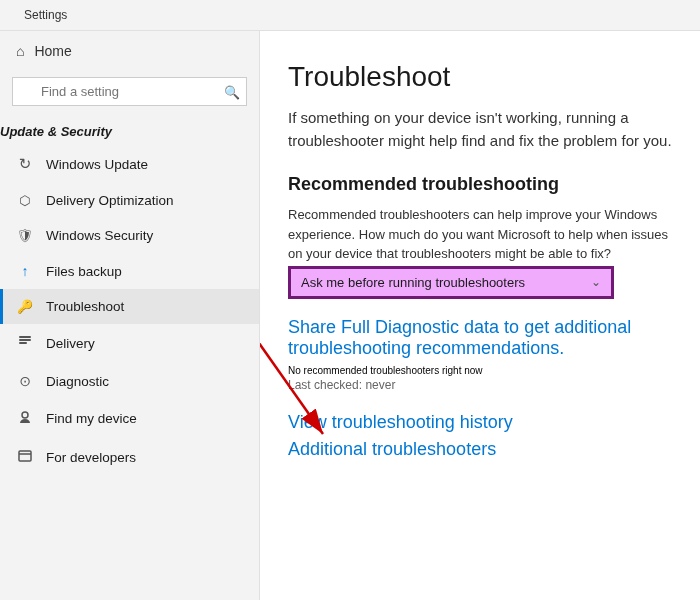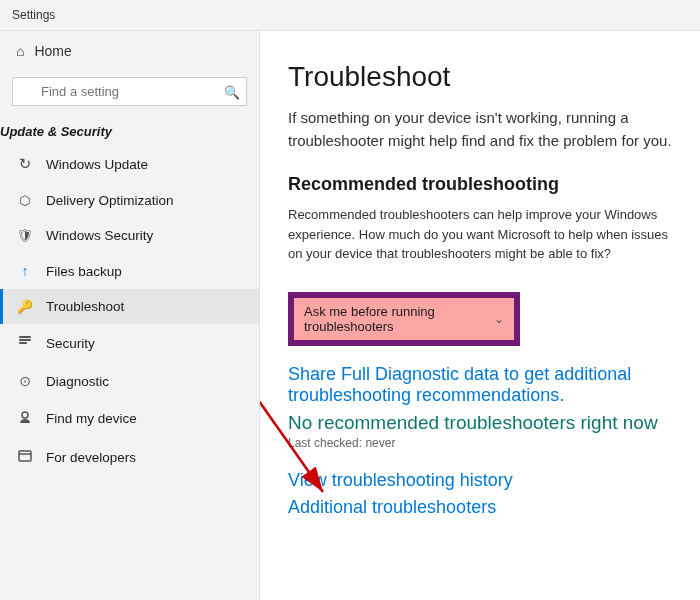--- a/index.html
+++ b/index.html
@@ -7,21 +7,21 @@
       font-family: 'Segoe UI', Arial, sans-serif;
       background: #f3f3f3;
       width: 700px;
       height: 600px;
       overflow: hidden;
       display: flex;
       flex-direction: column;
     }
     .titlebar {
       background: #f3f3f3;
-      padding: 8px 12px;
+      padding: 8px 24px;
       font-size: 12px;
       color: #333;
       border-bottom: 1px solid #e0e0e0;
       flex-shrink: 0;
     }
     .content {
       display: flex;
       flex: 1;
       overflow: hidden;
     }
@@ -116,47 +116,47 @@
     .section-title {
       font-size: 18px;
       font-weight: 700;
       color: #1a1a1a;
       margin-bottom: 10px;
     }
     .section-desc {
       font-size: 13px;
       color: #333;
       line-height: 1.5;
-      margin-bottom: 28px;
+      margin-bottom: 2px;
     }
     .dropdown-select {
       display: flex;
       align-items: center;
-      border: 6px solid #701a75;
-      background: #fca5a5;
+      border: 3px solid #701a75;
+      background: #f0abfc;
       padding: 6px 10px;
       font-size: 13px;
       color: #1a1a1a;
-      width: 232px;
+      width: 326px;
       justify-content: space-between;
       cursor: pointer;
       margin-bottom: 18px;
     }
     .dropdown-select .chevron { font-size: 12px; color: #555; }
     .link-text {
       color: #0078d4;
       font-size: 18px;
       cursor: pointer;
       text-decoration: none;
       display: block;
       margin-bottom: 6px;
     }
     .no-troubleshooters {
-      font-size: 19px;
-      color: #0f766e;
+      font-size: 10px;
+      color: #000000;
       margin-bottom: 2px;
     }
     .last-checked {
       font-size: 12px;
       color: #666;
       margin-bottom: 20px;
     }
     
     .red-arrow-svg {
       position: absolute;
@@ -211,21 +211,21 @@
     </div>
 
     <div class="sidebar-item">
       <span class="icon" style="font-size:13px;">
         <svg width="16" height="16" viewBox="0 0 16 16" fill="#555">
             <rect x="2" y="2" width="12" height="2" rx="1"></rect>
             <rect x="2" y="5" width="12" height="2" rx="1"></rect>
             <rect x="2" y="8" width="8" height="2" rx="1"></rect>
           </svg>
       </span>
-      <span>Security</span>
+      <span>Delivery</span>
     </div>
 
     <div class="sidebar-item">
       <span class="icon" style="font-size:14px;">⊙</span>
       <span>Diagnostic</span>
     </div>
 
     <div class="sidebar-item">
       <span class="icon" style="font-size:13px;">
         <svg width="16" height="16" viewBox="0 0 16 16" fill="#555">

